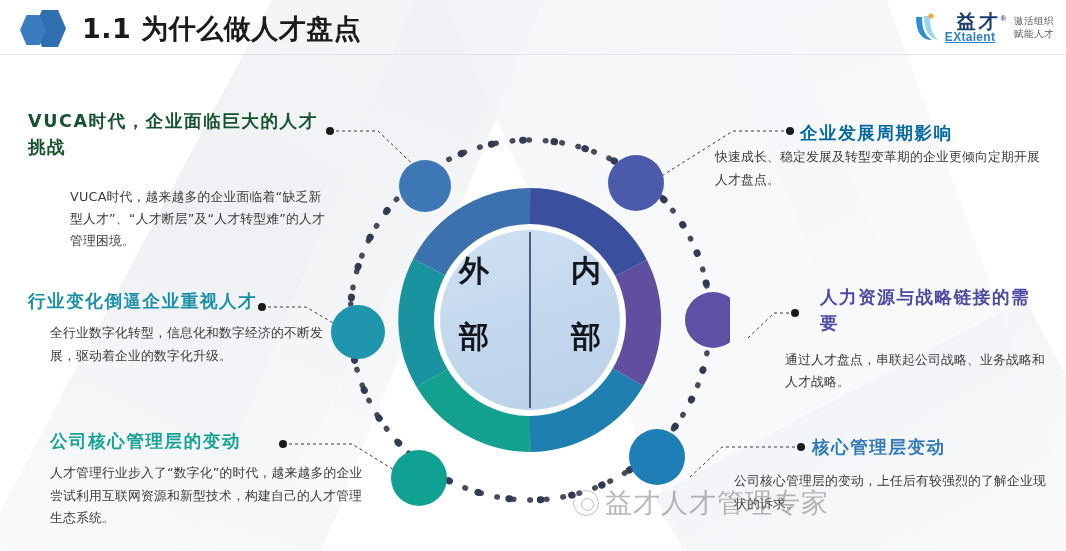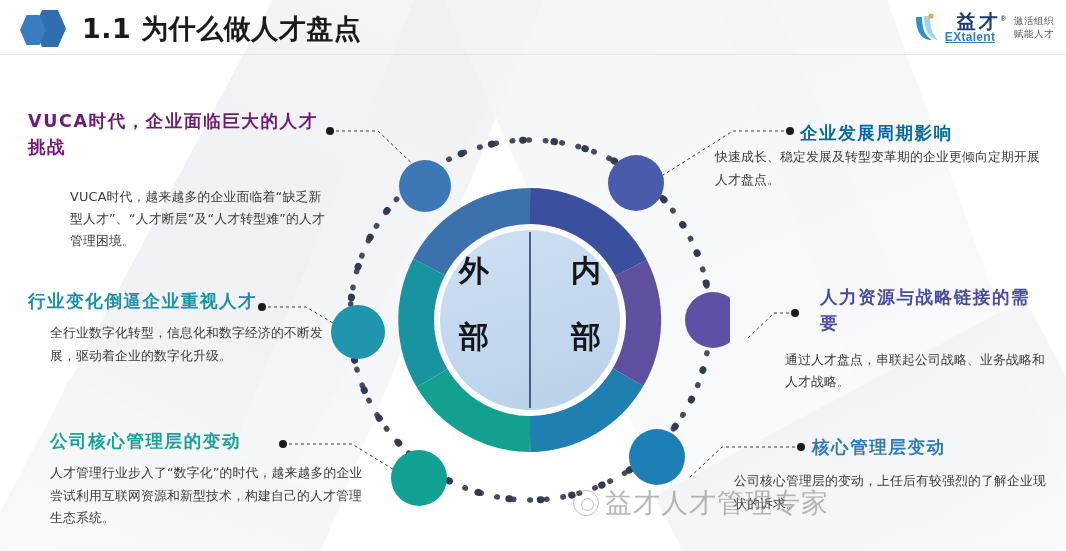--- a/index.html
+++ b/index.html
@@ -214,21 +214,21 @@
       <line x1="200" y1="112" x2="200" y2="288" stroke="#2c3e66" stroke-width="1.6"></line>
 
       <text x="144" y="152" font-size="30" font-weight="bold" fill="#14161c" font-family="DejaVu Sans, Liberation Sans, sans-serif" text-anchor="middle" dominant-baseline="middle">外</text>
       <text x="144" y="218" font-size="30" font-weight="bold" fill="#14161c" font-family="DejaVu Sans, Liberation Sans, sans-serif" text-anchor="middle" dominant-baseline="middle">部</text>
       <text x="256" y="152" font-size="30" font-weight="bold" fill="#14161c" font-family="DejaVu Sans, Liberation Sans, sans-serif" text-anchor="middle" dominant-baseline="middle">内</text>
       <text x="256" y="218" font-size="30" font-weight="bold" fill="#14161c" font-family="DejaVu Sans, Liberation Sans, sans-serif" text-anchor="middle" dominant-baseline="middle">部</text>
     </svg>
   </div>
 
   <div class="block b1">
-    <h3 style="color:#701a75">VUCA时代，企业面临巨大的人才挑战</h3>
+    <h3 style="color:#14532d">VUCA时代，企业面临巨大的人才挑战</h3>
     <p>VUCA时代，越来越多的企业面临着“缺乏新型人才”、“人才断层”及“人才转型难”的人才管理困境。</p>
   </div>
 
   <div class="block b2">
     <h3 style="color:#1a8fa8">行业变化倒逼企业重视人才</h3>
     <p>全行业数字化转型，信息化和数字经济的不断发展，驱动着企业的数字化升级。</p>
   </div>
 
   <div class="block b3">
     <h3 style="color:#16a396">公司核心管理层的变动</h3>

